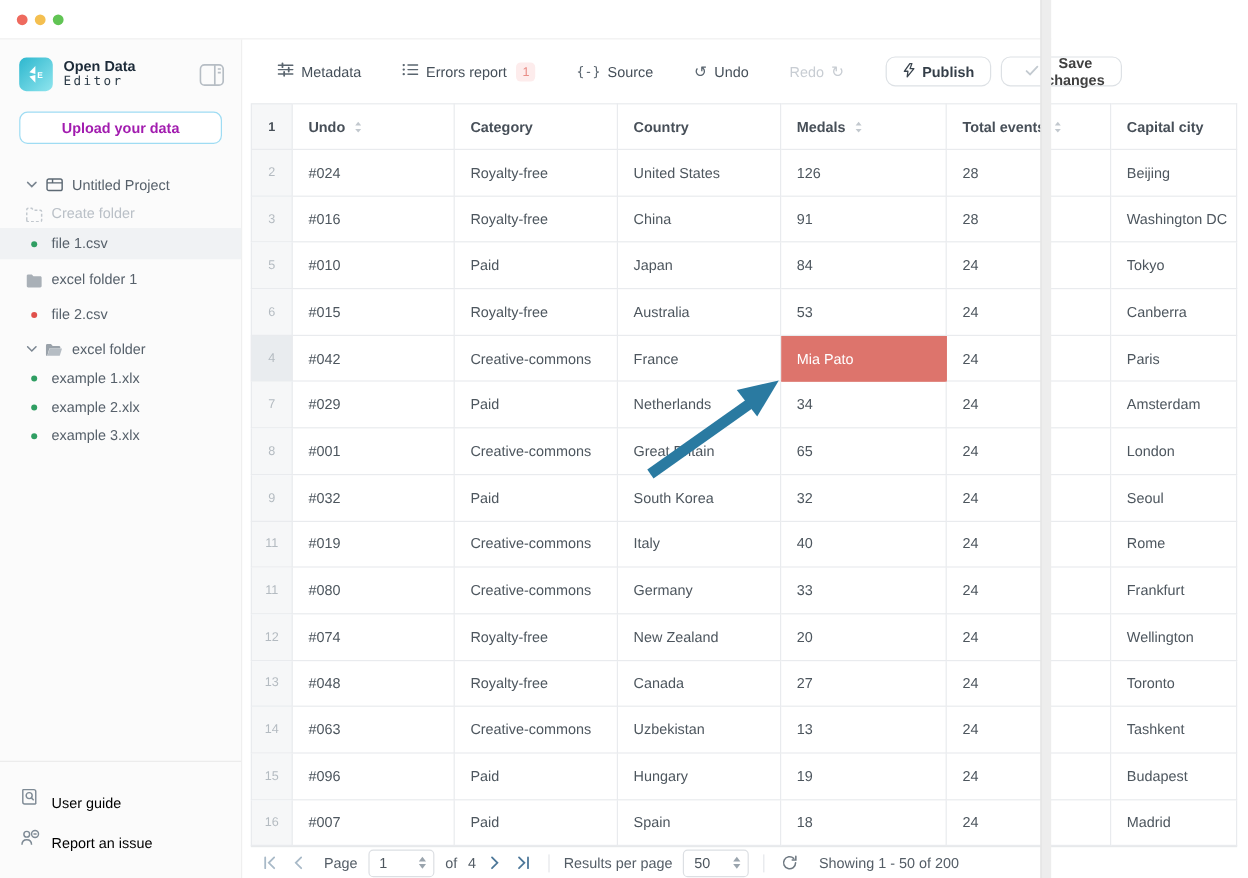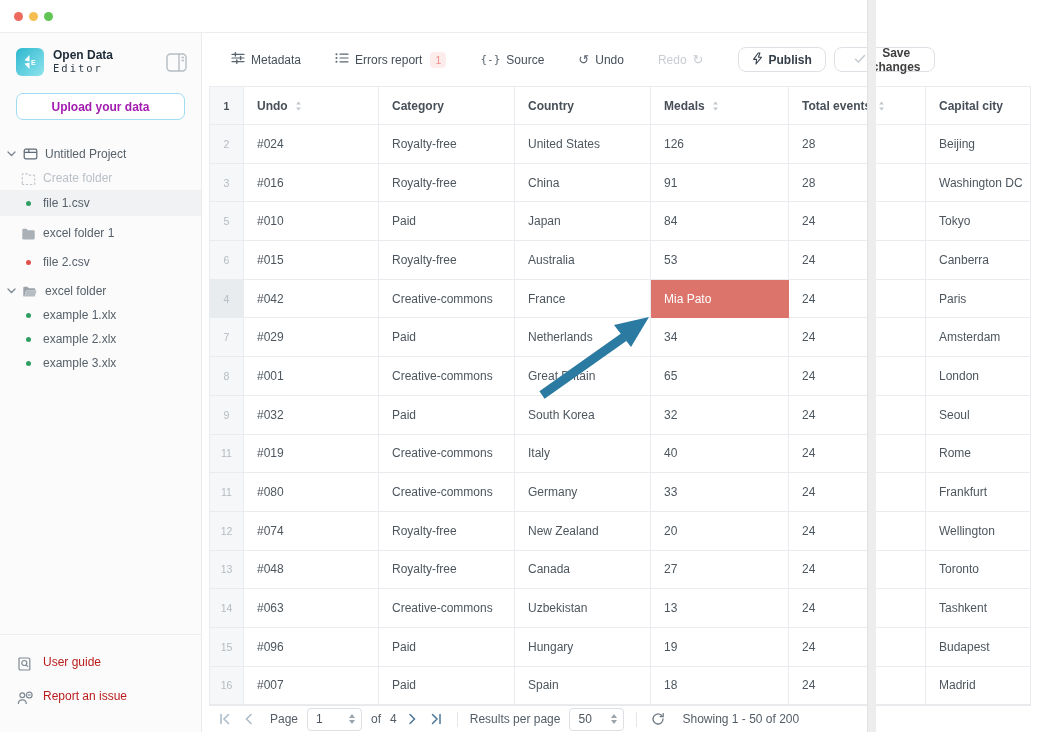--- a/index.html
+++ b/index.html
@@ -19,29 +19,29 @@
   .logo-row { display:flex; align-items:center; padding:15px 14px 0 16px; }
   .logo-mark { width:28px; height:28px; border-radius:6px; background:linear-gradient(135deg,#2db7ce,#8fe5ee); display:flex; align-items:center; justify-content:center; flex:0 0 auto; }
   .logo-text { margin-left:9px; }
   .logo-title { font-size:12px; font-weight:bold; color:#1c2a38; line-height:13px; }
   .logo-sub { font-size:10.5px; color:#2c3b47; letter-spacing:2px; font-family:"DejaVu Sans Mono", monospace; line-height:13px; }
   .panel-toggle { margin-left:auto; cursor:pointer; display:flex; }
   .upload-btn { margin:17px 16px 0 16px; height:27px; background:#fff; border:1.5px solid #9fdcf3; border-radius:7px;
     font-size:12px; font-weight:bold; color:#a21caf; display:flex; align-items:center; justify-content:center; cursor:pointer; }
   .tree { margin-top:22px; font-size:12px; color:#57616b; }
   .tree-item { display:flex; align-items:center; height:24px; padding-left:20px; position:relative; cursor:pointer; }
-  .tree-item.lvl0 { padding-left:7px; }
+  .tree-item.lvl0 { padding-left:22px; }
   .tree-item .chev { margin-right:6px; display:flex; }
   .tree-item .t-icon { width:16px; display:flex; justify-content:center; margin-right:7px; flex:0 0 auto; }
   .tree-item.selected { background:#f0f2f4; height:26px; }
   .tree-item.muted { color:#bac0c7; }
   .tree-item.mt { margin-top:5px; }
   .dot { width:5px; height:5px; border-radius:50%; display:inline-block; }
   .sidebar-footer { margin-top:auto; border-top:1px solid #ececec; padding:20px 16px 22px 16px; display:flex; flex-direction:column; gap:13px; }
-  .foot-item { display:flex; align-items:flex-start; gap:9px; font-size:12px; color:#b91c1c; cursor:pointer; }
+  .foot-item { display:flex; align-items:flex-end; gap:9px; font-size:12px; color:#000000; cursor:pointer; }
 
   
   .main { flex:1; display:flex; flex-direction:column; min-width:0; background:#fff; position:relative; }
   .toolbar { height:53px; display:flex; align-items:center; padding:0 16px 0 29px; flex:0 0 auto; }
   .tool-item { display:flex; align-items:center; gap:6px; font-size:12px; color:#454f59; margin-right:34px; cursor:pointer; white-space:nowrap; }
   .tool-item.disabled { color:#c8cdd3; cursor:default; }
   .badge { min-width:16px; height:16px; border-radius:4px; background:var(--badge-bg); color:var(--badge-tx); font-size:10.5px;
     display:flex; align-items:center; justify-content:center; padding:0 4px; margin-left:2px; }
   .braces { font-size:11px; color:#5a656f; font-family:"DejaVu Sans Mono", monospace; }
   .u-ic { font-size:13px; line-height:1; color:#5a656f; }

